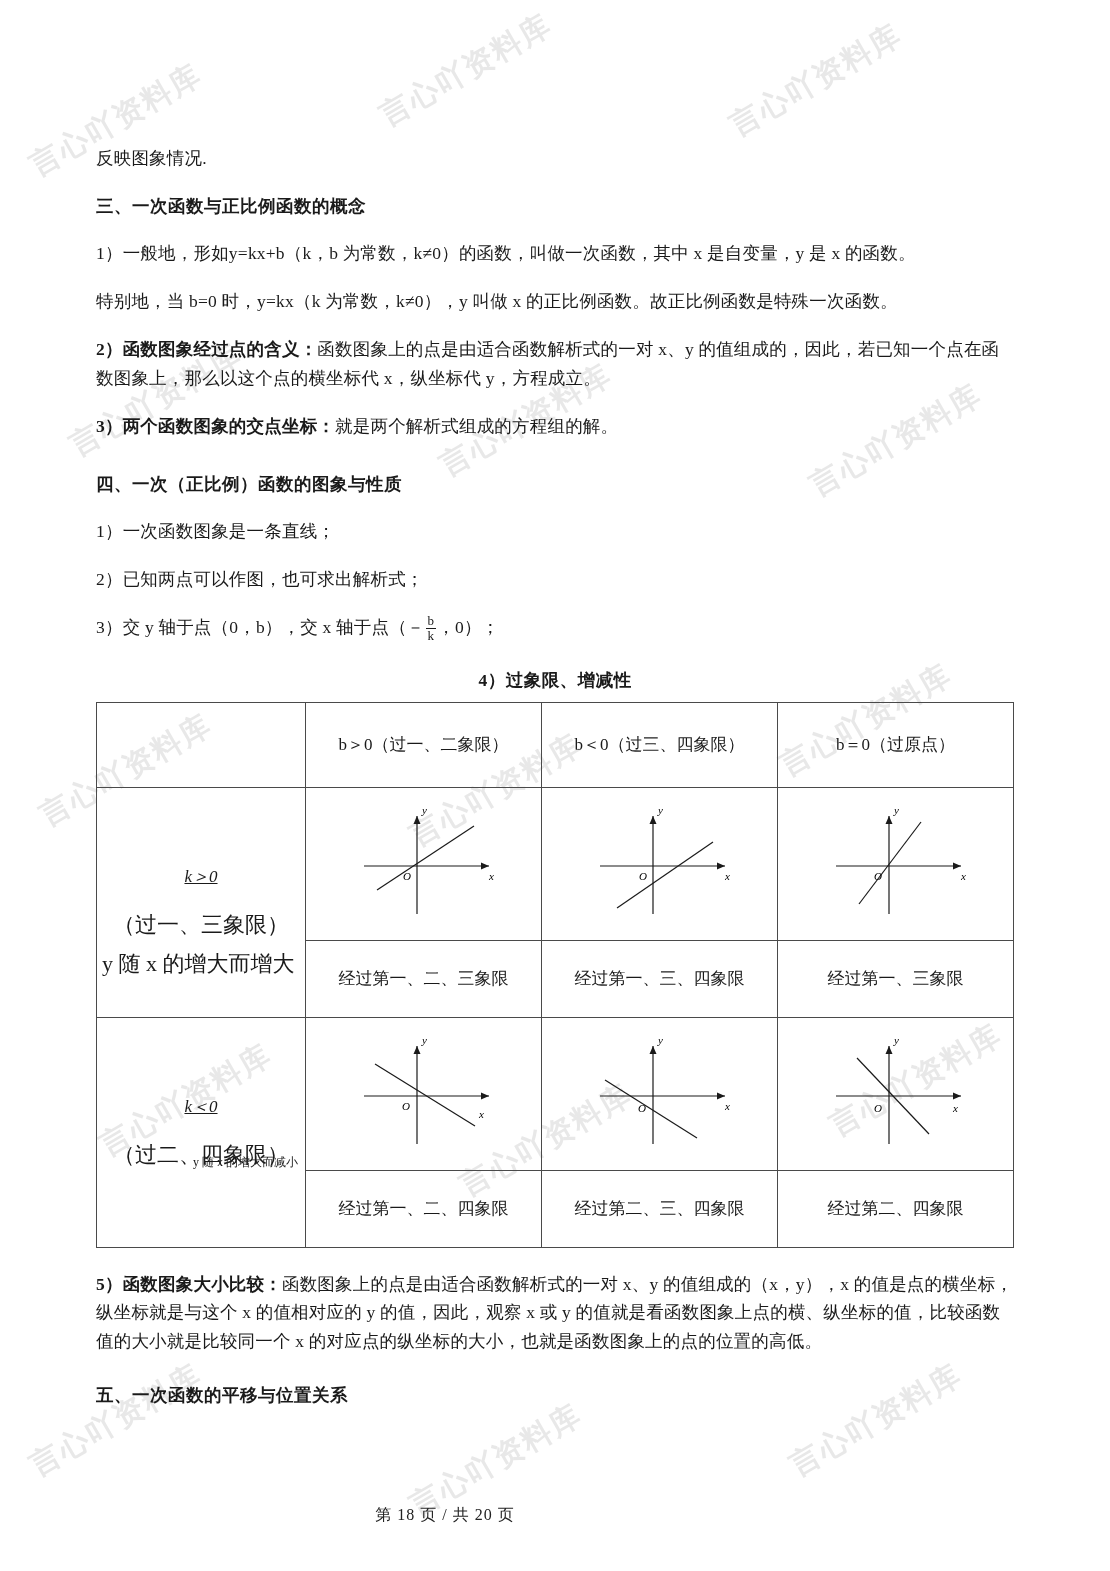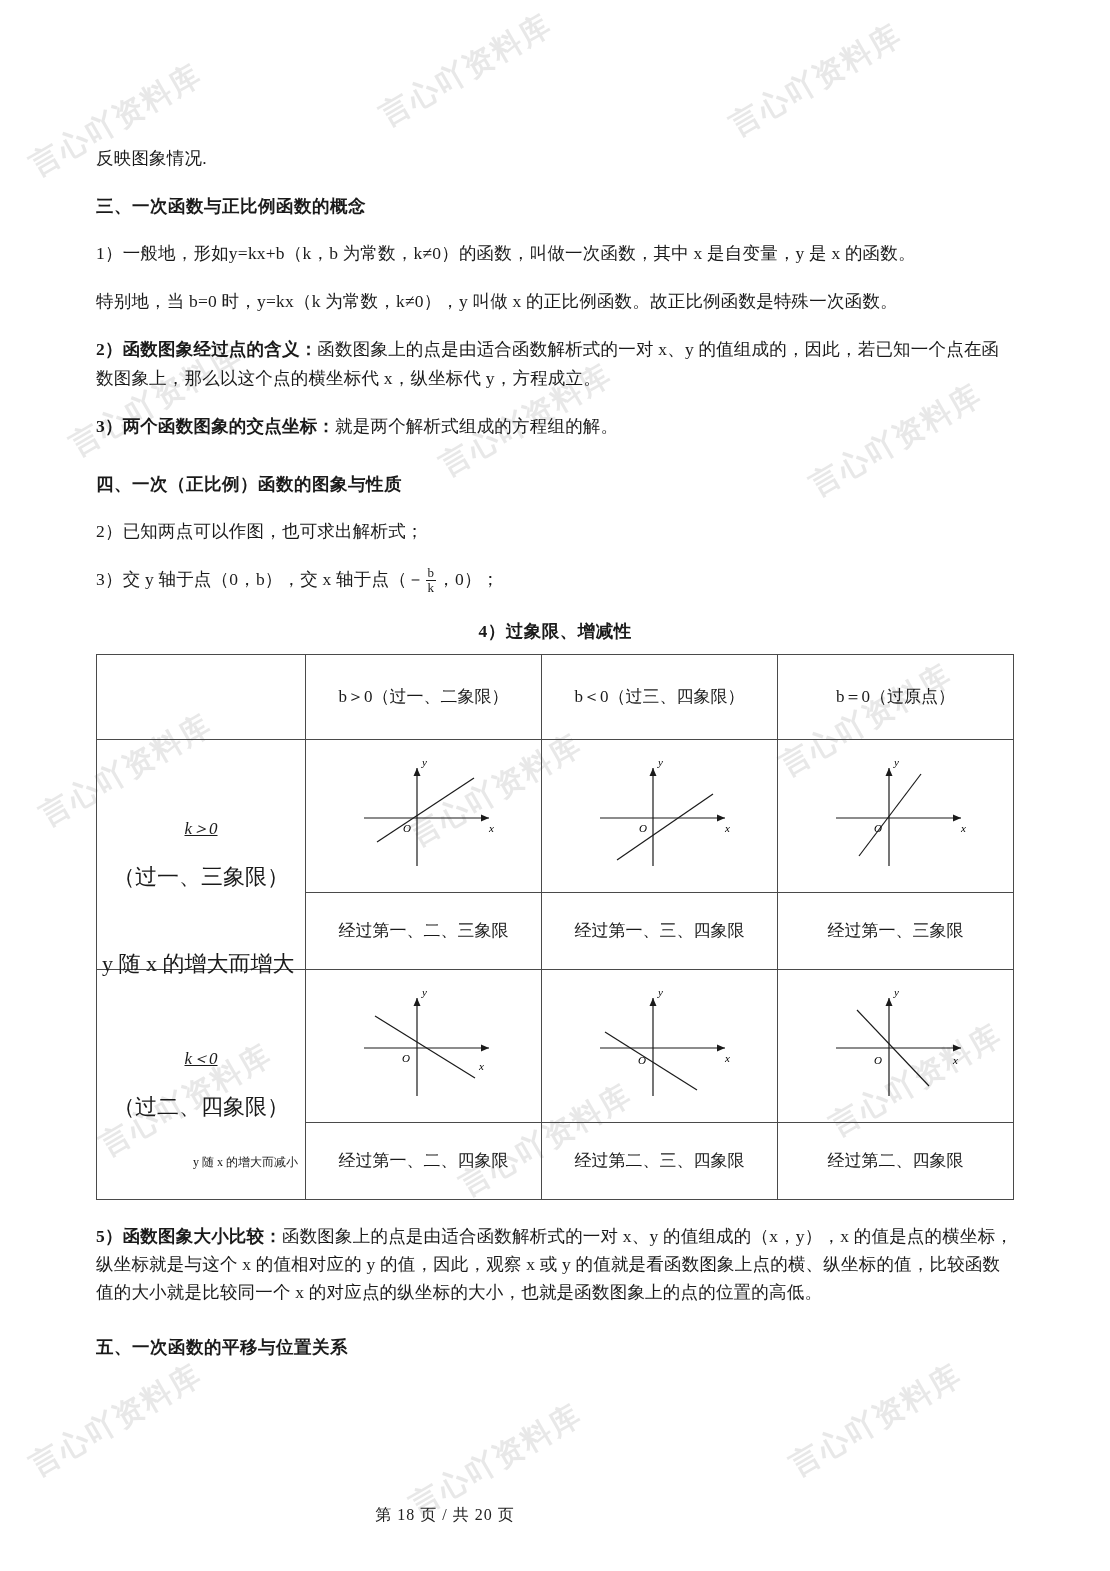--- a/index.html
+++ b/index.html
@@ -143,20 +143,21 @@
     <p class="para"><span>1）一般地，形如</span><span>y=kx+b（k，b 为常数，k≠0）的函数，叫做一次函数，其中 x 是自变量，y 是 x 的函数。</span></p>
 
     <p class="para">特别地，当 b=0 时，y=kx（k 为常数，k≠0），y 叫做 x 的正比例函数。故正比例函数是特殊一次函数。</p>
 
     <p class="para"><span class="bold">2）函数图象经过点的含义：</span><span>函数图象上的点是由适合函数解析式的一对 x、y 的值组成的，因此，若已知一个点在函数图象上，那么以这个点的横坐标代 x，纵坐标代 y，方程成立。</span></p>
 
     <p class="para"><span class="bold">3）两个函数图象的交点坐标：</span><span>就是两个解析式组成的方程组的解。</span></p>
 
     <p class="heading" style="margin-top:30px;">四、一次（正比例）函数的图象与性质</p>
 
+    <p class="para">1）一次函数图象是一条直线；</p>
     <p class="para">2）已知两点可以作图，也可求出解析式；</p>
 
     <p class="para"><span>3）交 y 轴于点（0，b），交 x 轴于点（－</span><span class="frac"><span class="num">b</span><span class="den">k</span></span><span>，0）；</span></p>
 
     <p class="heading" style="margin-top:22px; margin-bottom:6px;text-align:center;">4）过象限、增减性</p>
 
     <table class="grid">
       <tbody>
           <tr>
         <td class="colhead rowlabel"></td>

